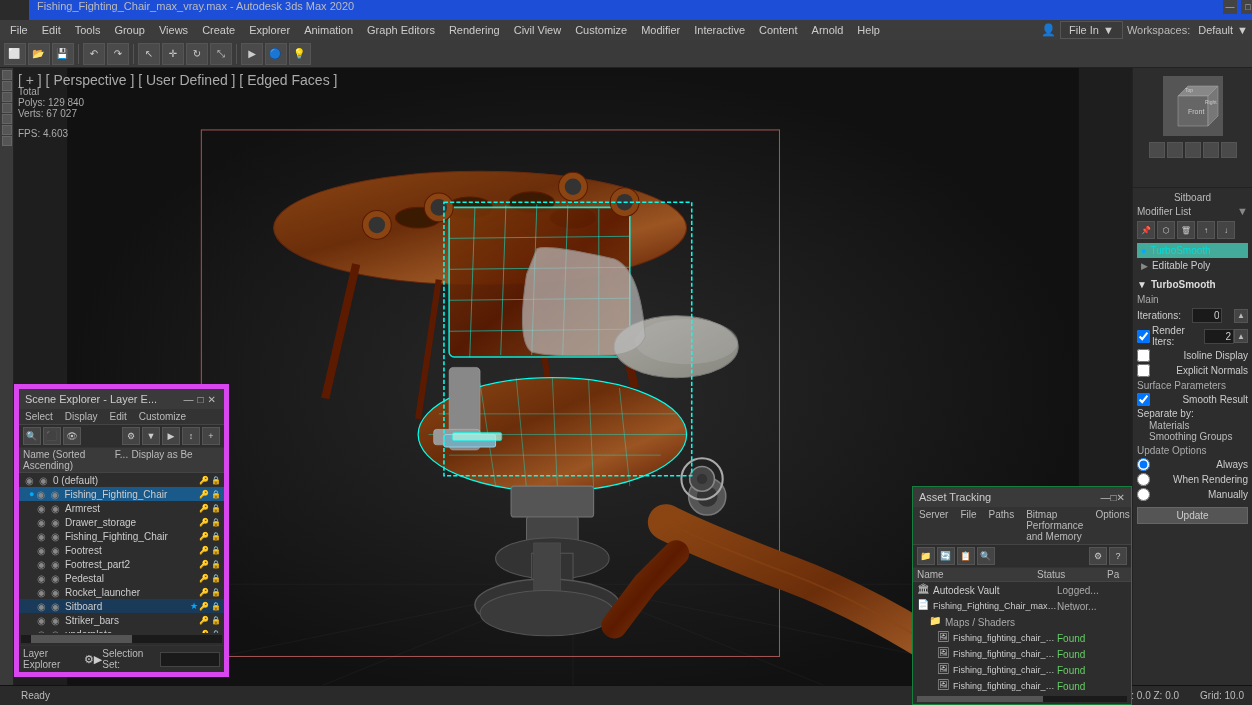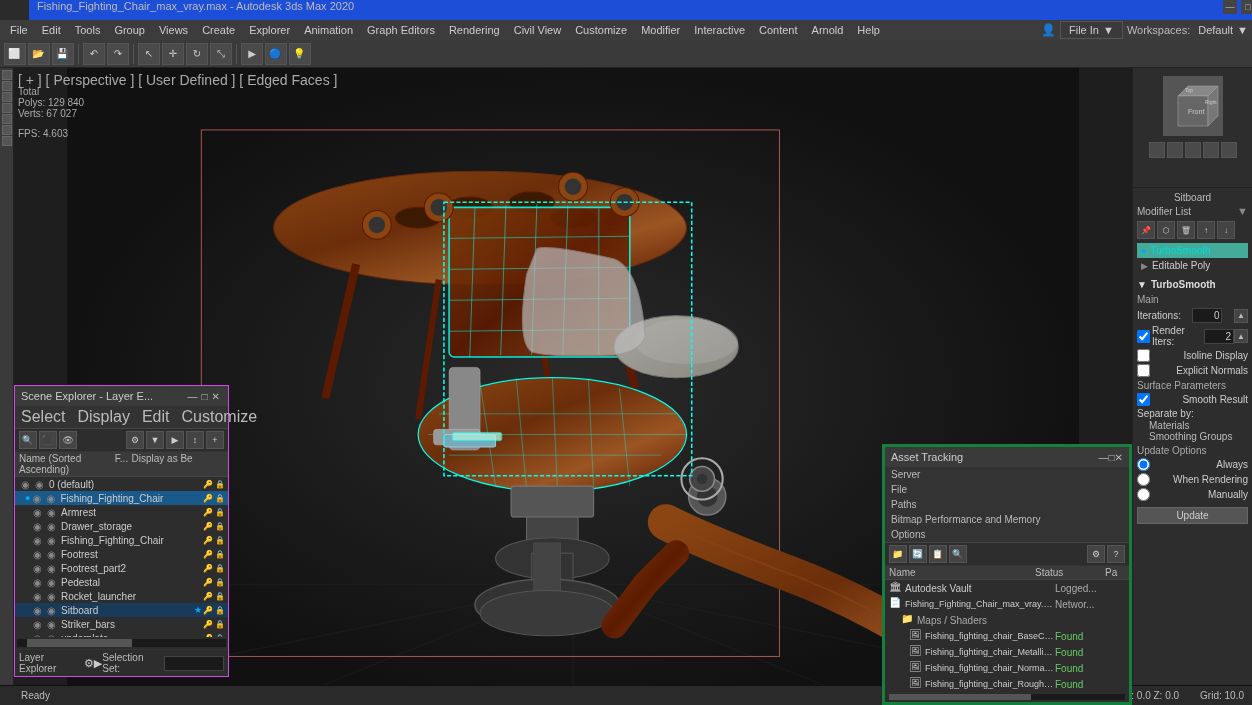--- a/index.html
+++ b/index.html
@@ -63,47 +63,47 @@
 
     
     .ts-section { margin-top: 6px; }
     .ts-header { color: #ddd; font-size: 10px; font-weight: bold; margin-bottom: 4px; display: flex; align-items: center; gap: 4px; }
     .ts-row { display: flex; align-items: center; justify-content: space-between; margin: 2px 0; font-size: 10px; }
     .ts-input { width: 30px; background: #1a1a1a; border: 1px solid #444; color: #ccc; font-size: 10px; padding: 1px 2px; text-align: right; }
     .ts-checkbox { margin-right: 2px; }
     .ts-update-btn { width: 100%; background: #555; border: 1px solid #666; color: #ccc; font-size: 10px; padding: 2px; cursor: pointer; margin-top: 4px; }
 
     
-    #scene-explorer { position: absolute; left: 14px; bottom: 28px; width: 215px; background: #2d2d2d; border: 1px solid #d946ef; z-index: 20; }
+    #scene-explorer { position: absolute; left: 14px; bottom: 28px; width: 215px; background: #2d2d2d; border: 5px solid #d946ef; z-index: 20; }
     #se-titlebar { background: #3a3a3a; height: 20px; display: flex; align-items: center; justify-content: space-between; padding: 0 6px; font-size: 11px; color: #ccc; cursor: move; }
     #se-titlebar .se-title { flex: 1; }
     .se-winbtn { background: none; border: none; color: #bbb; font-size: 10px; cursor: pointer; padding: 0 2px; }
     #se-menu { display: flex; gap: 0px; background: #333; border-bottom: 1px solid #444; }
-    .se-menu-item { padding: 2px 6px; color: #bbb; font-size: 16px; cursor: pointer; }
+    .se-menu-item { padding: 2px 6px; color: #bbb; font-size: 10px; cursor: pointer; }
     #se-toolbar { display: flex; align-items: center; gap: 2px; padding: 2px 4px; background: #2d2d2d; border-bottom: 1px solid #333; }
     .se-tb-btn { width: 18px; height: 18px; background: #444; border: 1px solid #555; color: #ccc; font-size: 9px; cursor: pointer; display: flex; align-items: center; justify-content: center; }
     #se-table-header { display: flex; background: #3a3a3a; border-bottom: 1px solid #444; font-size: 10px; color: #bbb; padding: 1px 4px; }
     #se-table-header .col-name { flex: 1; }
     #se-table-header .col-f { width: 20px; text-align: center; }
     #se-table-header .col-disp { flex: 1; }
     .se-item { display: flex; align-items: center; padding: 1px 2px; font-size: 10px; color: #ccc; }
     .se-item.selected { background: #1a5a8a; }
     .se-item .indent { display: inline-block; }
     .se-item .eye-icon { width: 14px; color: #888; font-size: 10px; }
     .se-item .item-name { flex: 1; font-size: 10px; }
     .se-flag { width: 12px; height: 12px; display: flex; align-items: center; justify-content: center; font-size: 8px; color: #888; }
     #se-footer { background: #2d2d2d; border-top: 1px solid #333; padding: 2px 4px; display: flex; align-items: center; justify-content: space-between; }
     #se-footer-label { color: #bbb; font-size: 10px; }
 
     
-    #asset-tracking { position: absolute; right: 120px; bottom: 0px; width: 250px; background: #2d2d2d; border: 3px solid #15803d; z-index: 20; }
+    #asset-tracking { position: absolute; right: 120px; bottom: 0px; width: 220px; background: #2d2d2d; border: 1px solid #15803d; z-index: 20; }
     #at-titlebar { background: #3a3a3a; height: 20px; display: flex; align-items: center; justify-content: space-between; padding: 0 6px; font-size: 11px; color: #ccc; }
     #at-titlebar .at-title { flex: 1; }
     .at-winbtn { background: none; border: none; color: #bbb; font-size: 10px; cursor: pointer; }
-    #at-menu { display: flex; background: #333; border-bottom: 1px solid #444; flex-direction: column; }
+    #at-menu { display: flex; background: #333; border-bottom: 1px solid #444; }
     .at-menu-item { padding: 2px 6px; color: #bbb; font-size: 10px; cursor: pointer; }
     #at-toolbar { display: flex; align-items: center; gap: 2px; padding: 2px 4px; background: #2d2d2d; border-bottom: 1px solid #333; }
     .at-tb-btn { width: 18px; height: 18px; background: #444; border: 1px solid #555; color: #ccc; font-size: 9px; cursor: pointer; display: flex; align-items: center; justify-content: center; }
     #at-table-header { display: flex; background: #3a3a3a; border-bottom: 1px solid #444; font-size: 10px; color: #bbb; padding: 1px 4px; }
     #at-table-header .col-name { flex: 1; }
     #at-table-header .col-status { width: 70px; }
     #at-table-header .col-path { width: 20px; }
     .at-item { display: flex; align-items: center; padding: 1px 4px; font-size: 10px; color: #ccc; }
     .at-item .at-icon { width: 14px; height: 14px; margin-right: 2px; }
     .at-item .at-name { flex: 1; font-size: 10px; white-space: nowrap; overflow: hidden; text-overflow: ellipsis; }

